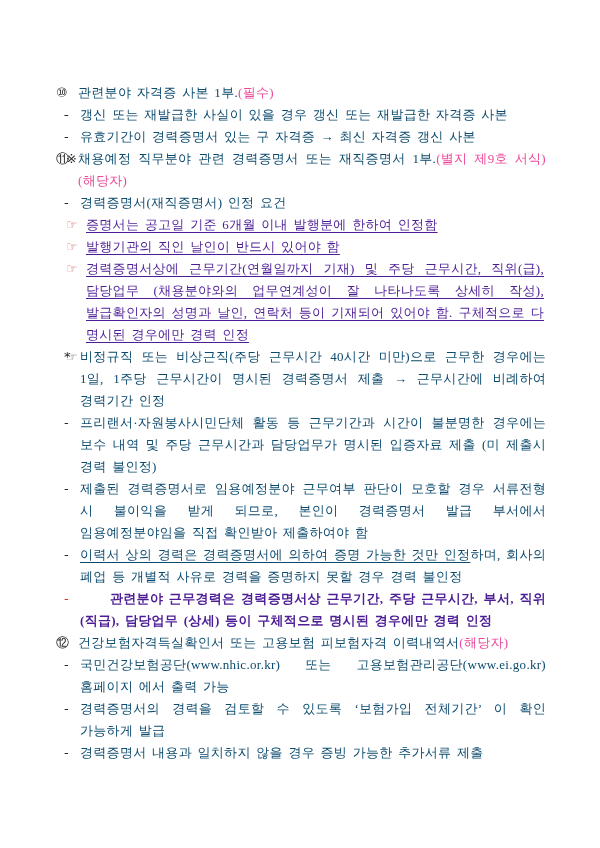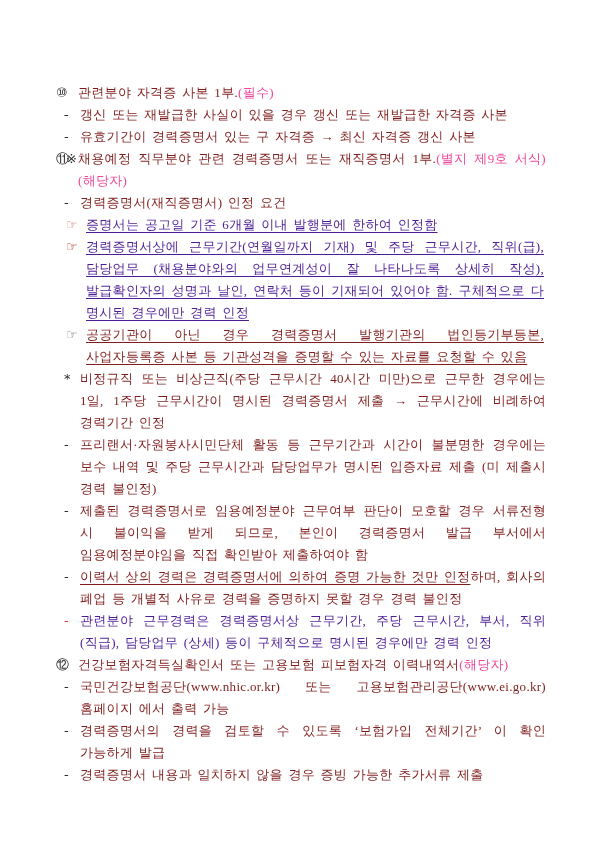--- a/index.html
+++ b/index.html
@@ -44,42 +44,42 @@
   }
   .l1 .marker { left: 56px; }
   .l2 .marker { left: 64px; }
   .l3 .marker { left: 66px; }
 
   .marker.black    { color: #2a2a2a; }
   .marker.red      { color: #ce352c; }
   .marker.red-light{ color: #da8d84; }
   .marker.gray     { color: #8a8a8a; }
 
-  .seg.c-black { color: #7f1d1d; }
+  .seg.c-black { color: #0c4a6e; }
   .seg.c-red   { color: #4c1d95; }
   .seg.c-blue  { color: #ec4899; }
   .seg.u { text-decoration: underline; text-underline-offset: 3px; }
-  .seg.b { font-weight: normal; }
+  .seg.b { font-weight: bold; margin-left: 30px; }
 </style>
 </head>
 <body>
 
 <div class="page">
   <div class="content">
       <div class="para l1"><span class="marker black">⑩</span><span class="seg c-black">관련분야 자격증 사본 1부.</span><span class="seg c-blue">(필수)</span></div>
       <div class="para l2"><span class="marker black">-</span></div>
       <div class="para l2"><span class="marker black">-</span><span class="seg c-black">갱신 또는 재발급한 사실이 있을 경우 갱신 또는 재발급한 자격증 사본</span></div>
       <div class="para l2"><span class="marker black">-</span><span class="seg c-black">유효기간이 경력증명서 있는 구 자격증 → 최신 자격증 갱신 사본</span></div>
       <div class="para l3"><span class="marker black">※</span></div>
       <div class="para l1"><span class="marker black">⑪</span><span class="seg c-black">채용예정 직무분야 관련 경력증명서 또는 재직증명서 1부.</span><span class="seg c-blue">(별지 제9호 서식)(해당자)</span></div>
       <div class="para l2"><span class="marker black">-</span><span class="seg c-black">경력증명서(재직증명서) 인정 요건</span></div>
       <div class="para l3"><span class="marker red-light">☞</span><span class="seg c-red u">증명서는 공고일 기준 6개월 이내 발행분에 한하여 인정함</span></div>
-      <div class="para l3"><span class="marker red-light">☞</span></div>
+      <div class="para l3"><span class="marker red-light">☞</span><span class="seg c-red u">발행기관의 직인 날인이 반드시 있어야 함</span></div>
       <div class="para l3"><span class="marker red-light">☞</span><span class="seg c-red u">경력증명서상에 근무기간(연월일까지 기재) 및 주당 근무시간, 직위(급), 담당업무 (채용분야와의 업무연계성이 잘 나타나도록 상세히 작성), 발급확인자의 성명과 날인, 연락처 등이 기재되어 있어야 함. 구체적으로 다 명시된 경우에만 경력 인정</span></div>
-      <div class="para l3"><span class="marker gray">☞</span><span class="seg c-black u">공공기관이 아닌 경우 경력증명서 발행기관의 법인등기부등본, 사업자등록증 사본 등 기관성격을 증명할 수 있는 자료를 요청할 수 있음</span></div>
+      <div class="para l3"><span class="marker gray">☞</span></div>
       <div class="para l2"><span class="marker black">*</span><span class="seg c-black">비정규직 또는 비상근직(주당 근무시간 40시간 미만)으로 근무한 경우에는 1일, 1주당 근무시간이 명시된 경력증명서 제출 → 근무시간에 비례하여 경력기간 인정</span></div>
       <div class="para l2"><span class="marker black">-</span><span class="seg c-black">프리랜서·자원봉사시민단체 활동 등 근무기간과 시간이 불분명한 경우에는 보수 내역 및 주당 근무시간과 담당업무가 명시된 입증자료 제출 (미 제출시 경력 불인정)</span></div>
       <div class="para l2"><span class="marker black">-</span><span class="seg c-black">제출된 경력증명서로 임용예정분야 근무여부 판단이 모호할 경우 서류전형 시 불이익을 받게 되므로, 본인이 경력증명서 발급 부서에서 임용예정분야임을 직접 확인받아 제출하여야 함</span></div>
       <div class="para l2"><span class="marker black">-</span><span class="seg c-black u">이력서 상의 경력은 경력증명서에 의하여 증명 가능한 것만 인정</span><span class="seg c-black">하며, 회사의 폐업 등 개별적 사유로 경력을 증명하지 못할 경우 경력 불인정</span></div>
       <div class="para l2"><span class="marker red">-</span><span class="seg c-red b">관련분야 근무경력은 경력증명서상 근무기간, 주당 근무시간, 부서, 직위(직급), 담당업무 (상세) 등이 구체적으로 명시된 경우에만 경력 인정</span></div>
       <div class="para l1"><span class="marker black">⑫</span><span class="seg c-black">건강보험자격득실확인서 또는 고용보험 피보험자격 이력내역서</span><span class="seg c-blue">(해당자)</span></div>
       <div class="para l2"><span class="marker black">-</span><span class="seg c-black">국민건강보험공단(www.nhic.or.kr) 또는 고용보험관리공단(www.ei.go.kr) 홈페이지 에서 출력 가능</span></div>
       <div class="para l2"><span class="marker black">-</span><span class="seg c-black">경력증명서의 경력을 검토할 수 있도록 ‘보험가입 전체기간’ 이 확인 가능하게 발급</span></div>
       <div class="para l2"><span class="marker black">-</span><span class="seg c-black">경력증명서 내용과 일치하지 않을 경우 증빙 가능한 추가서류 제출</span></div>
     </div>

